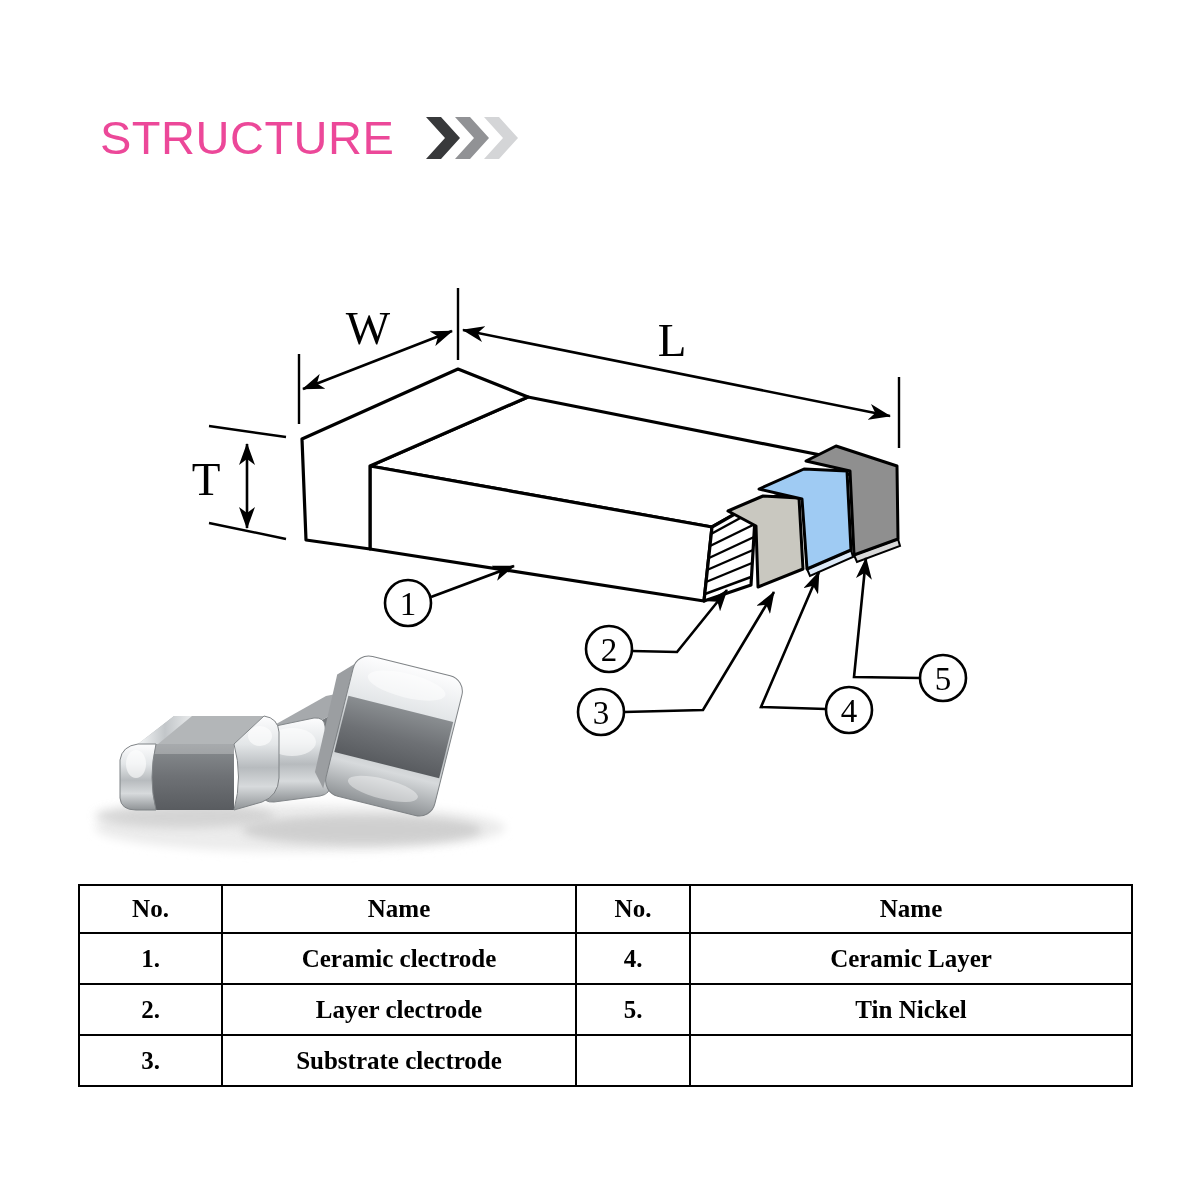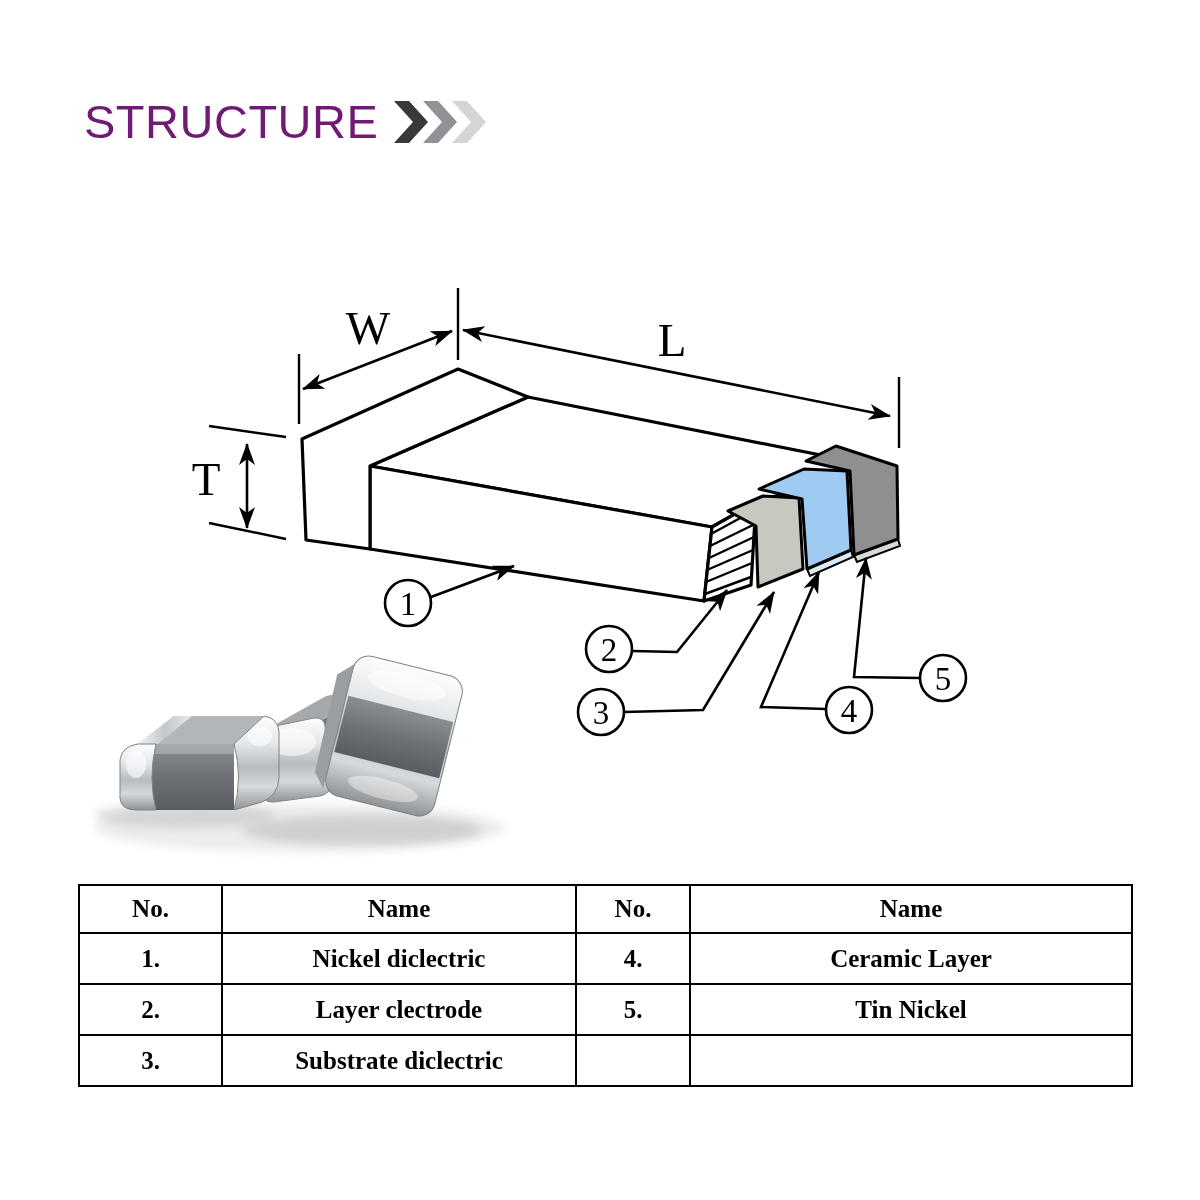--- a/index.html
+++ b/index.html
@@ -1,19 +1,19 @@
 <!DOCTYPE html>
 <html><head>
 <meta charset="utf-8">
 <style>
   html,body{margin:0;padding:0;background:#ffffff;}
   .page{position:relative;width:1200px;height:1200px;background:#ffffff;overflow:hidden;
         font-family:"Liberation Sans",sans-serif;}
   .title-row{position:absolute;left:84px;top:94px;display:flex;align-items:center;gap:16px;}
-  .title-row h1{margin:0;font-size:47px;font-weight:400;letter-spacing:0.5px;color:#701a75;
+  .title-row h1{margin:16px;font-size:47px;font-weight:400;letter-spacing:0.5px;color:#ec4899;
         font-family:"Liberation Sans",sans-serif;}
   .diagram-svg{position:absolute;left:0;top:0;}
   .tables-wrap{position:absolute;left:78px;top:884px;display:flex;}
   table{border-collapse:collapse;background:#ffffff;border-radius:19px;}
   table.t-right{margin-left:-2px;}
   th,td{border:2px solid #000;text-align:center;vertical-align:middle;
         font-family:"Liberation Serif",serif;font-weight:bold;font-size:25px;color:#000;
         padding:0 8px;}
   th{height:46px;}
   td{height:49px;}
@@ -183,29 +183,29 @@
 
   <div class="tables-wrap">
     <table class="t-left">
       <tbody>
           <tr>
         <th class="col-no">No.</th>
         <th class="col-name">Name</th>
       </tr>
       <tr>
         <td>1.</td>
-        <td>Nickel diclectric</td>
+        <td>Ceramic clectrode</td>
       </tr>
       <tr>
         <td>2.</td>
         <td>Layer clectrode</td>
       </tr>
       <tr>
         <td>3.</td>
-        <td>Substrate diclectric</td>
+        <td>Substrate clectrode</td>
       </tr>
     </tbody>
       </table>
     <table class="t-right">
       <tbody>
           <tr>
         <th class="col-no">No.</th>
         <th class="col-name">Name</th>
       </tr>
       <tr>

